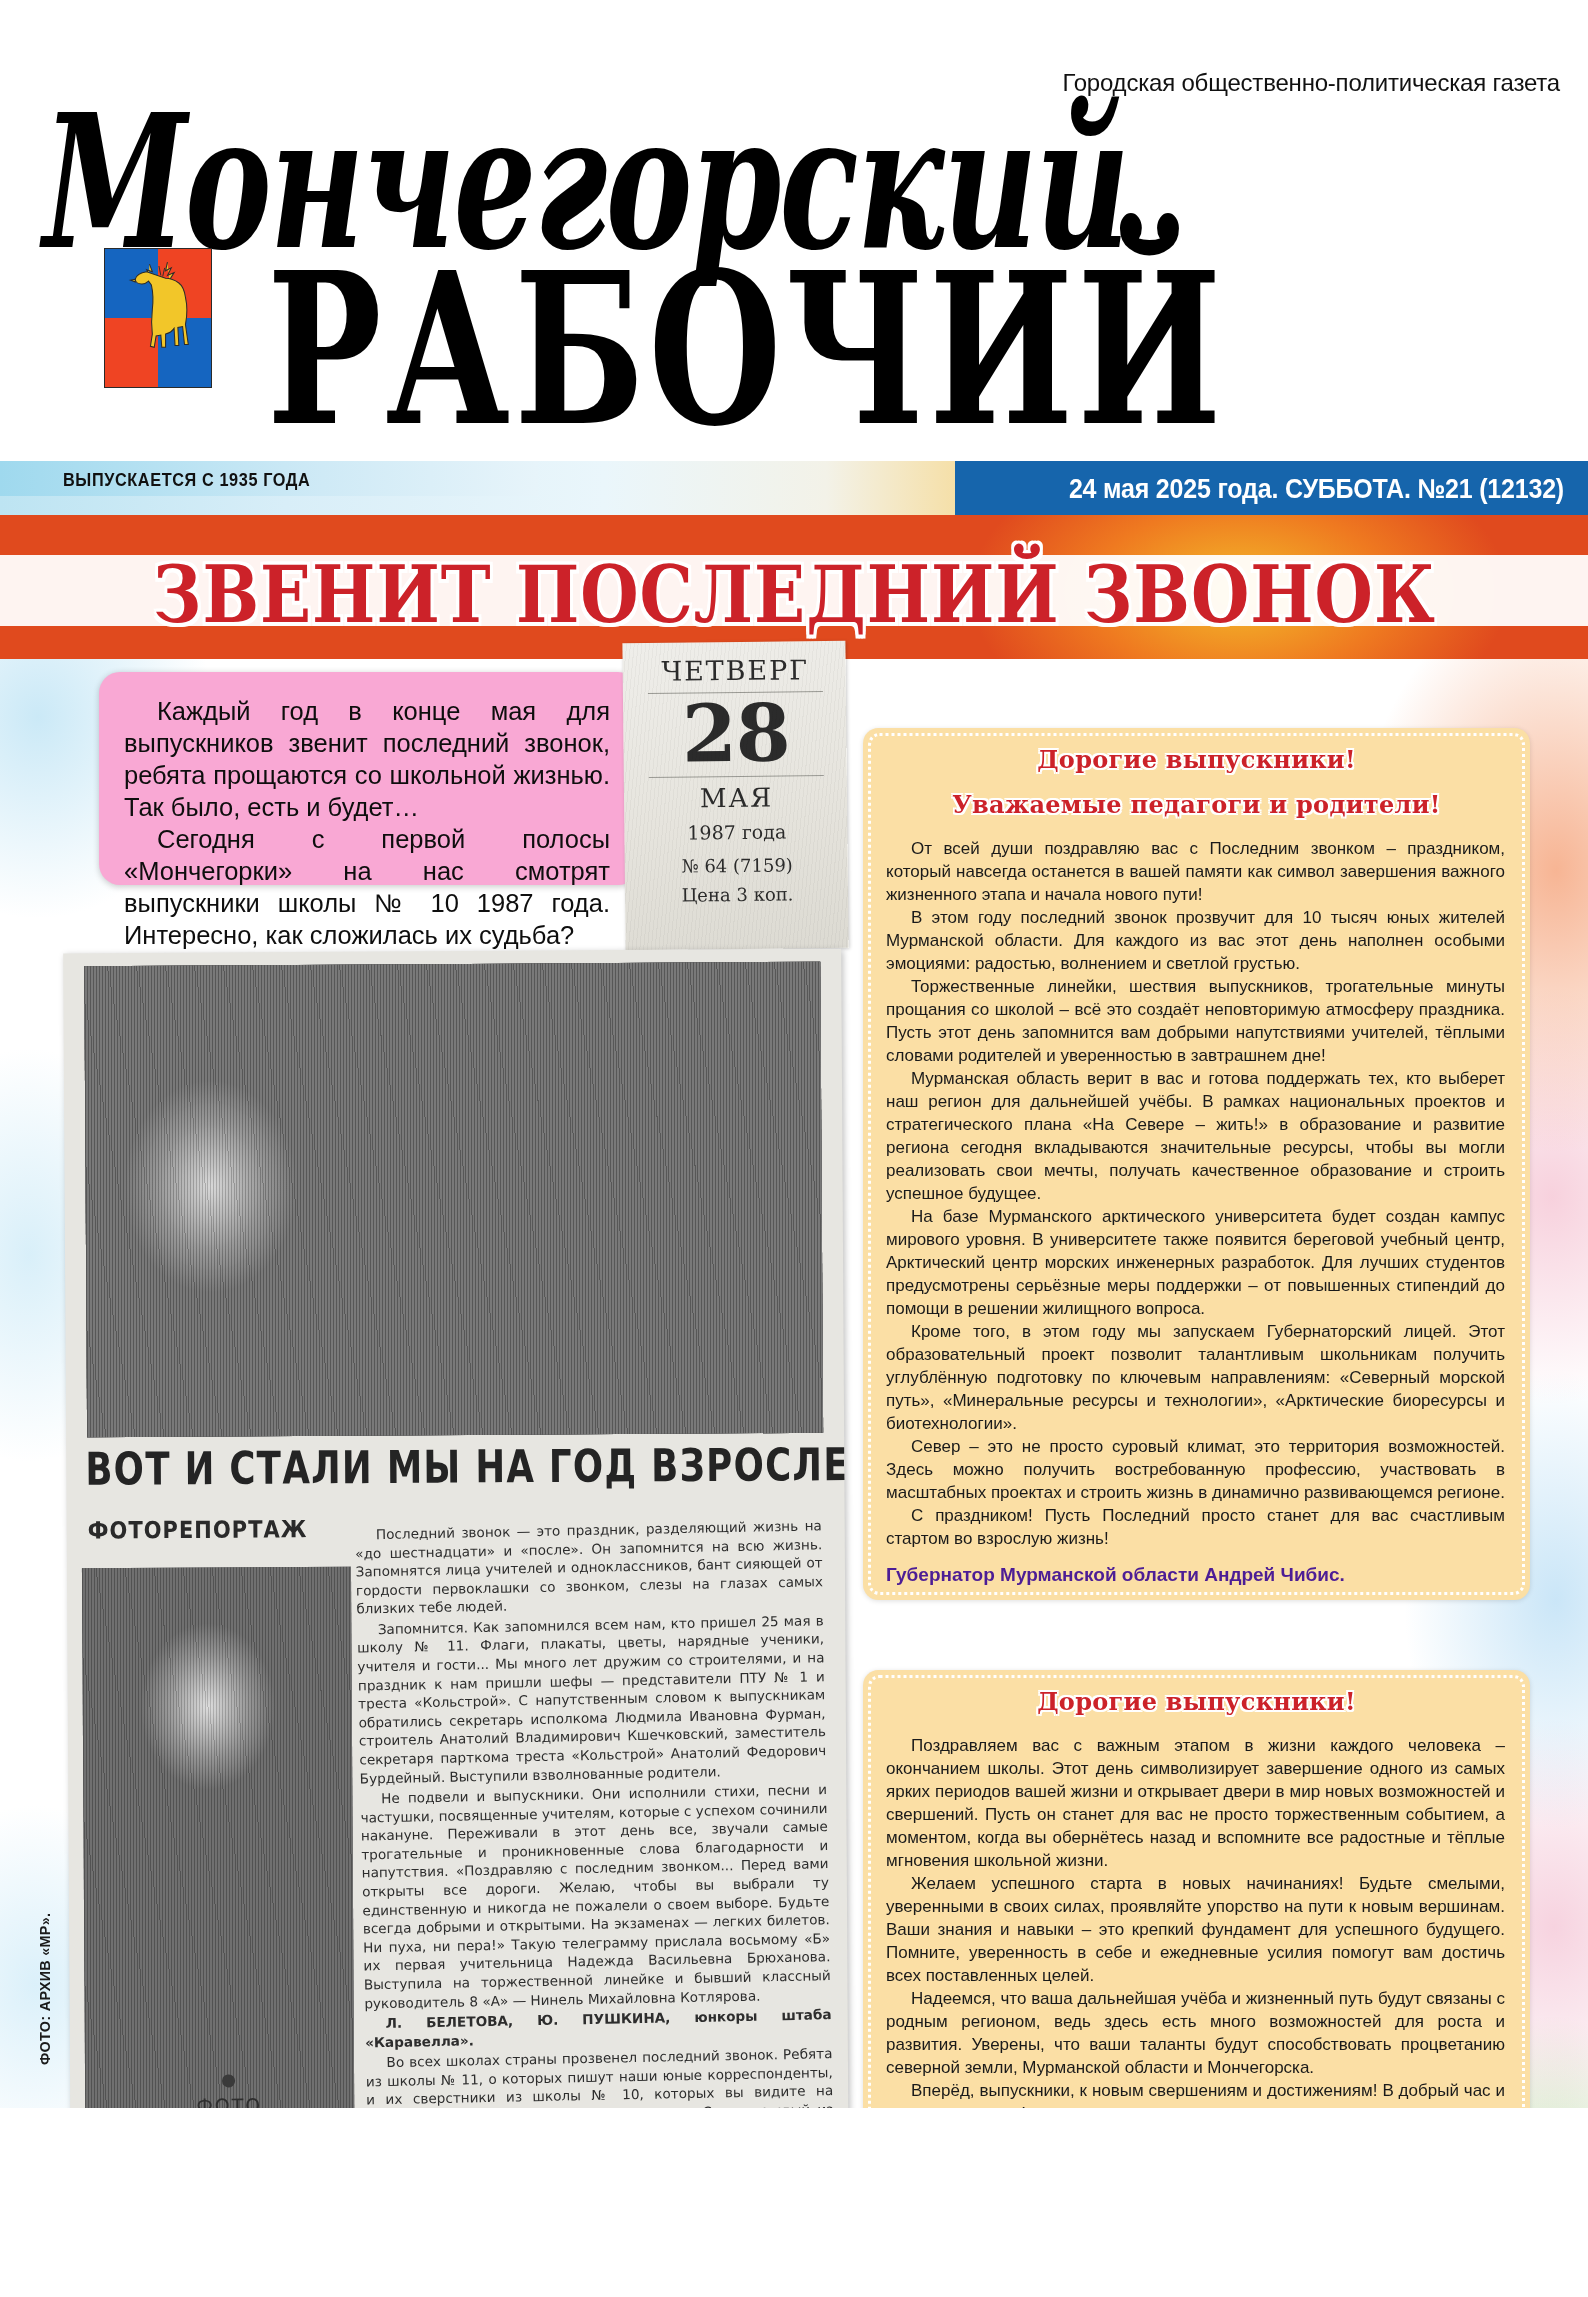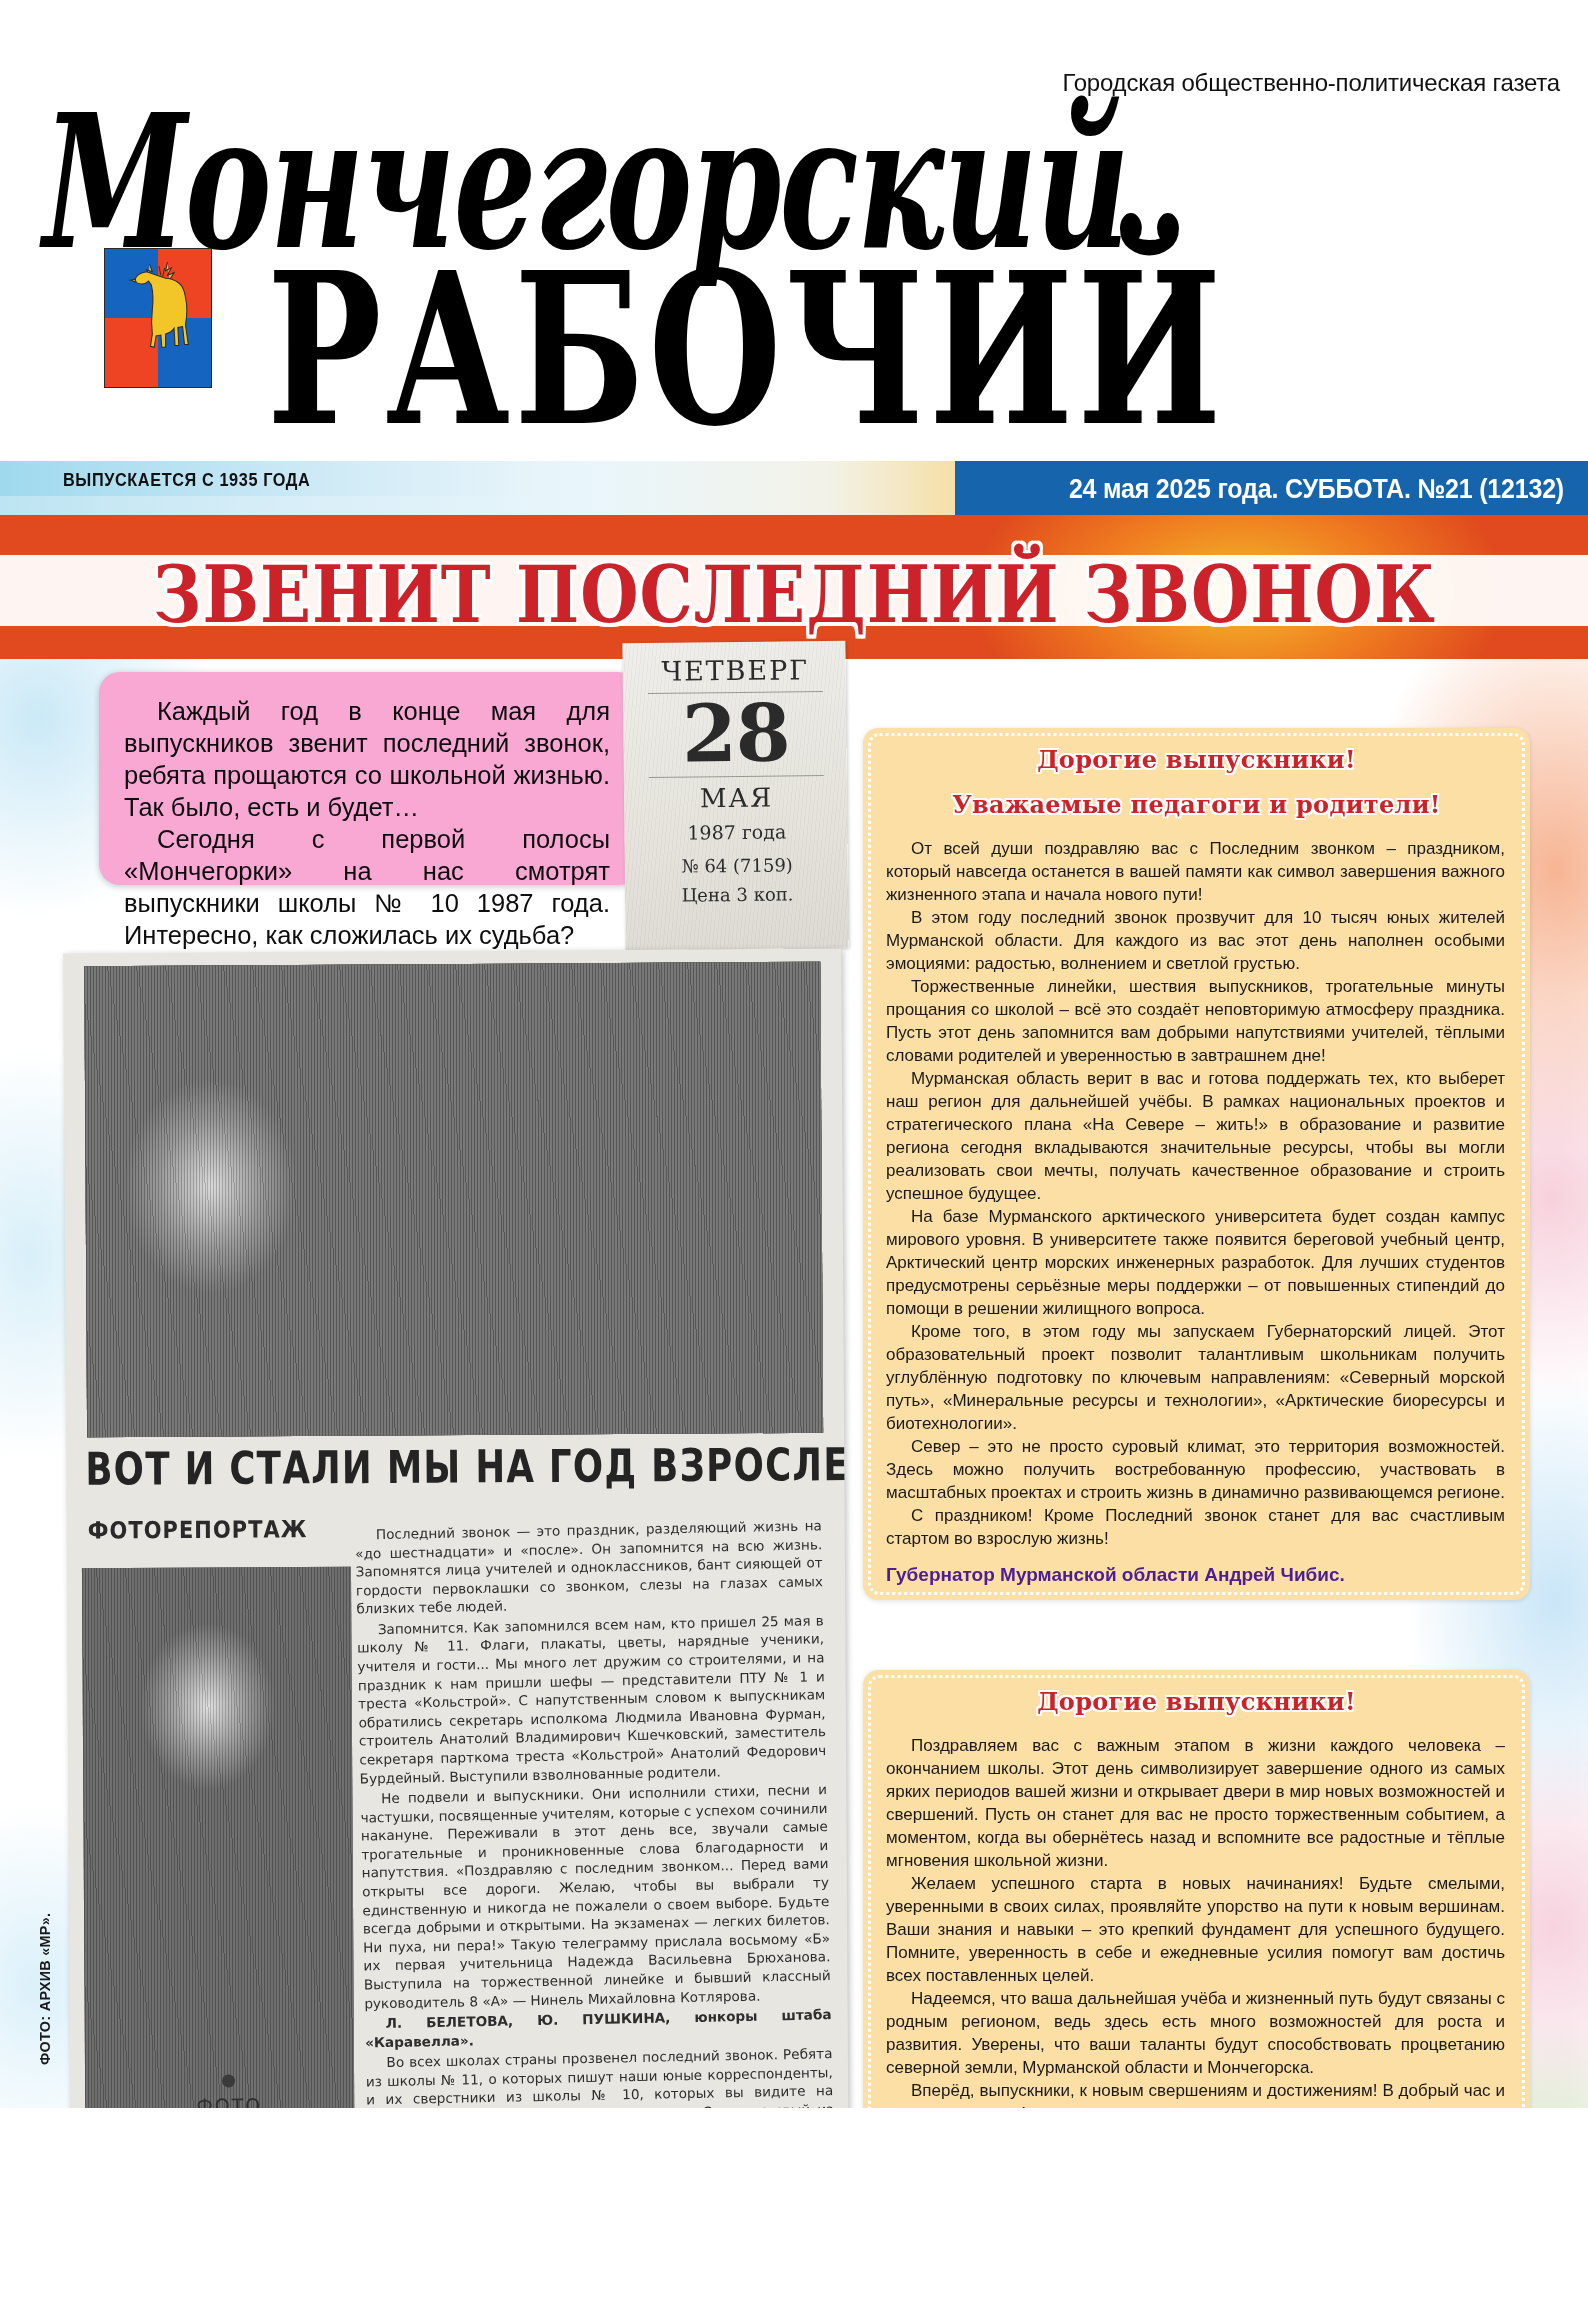--- a/index.html
+++ b/index.html
@@ -482,21 +482,21 @@
       <span class="l2">Уважаемые педагоги и родители!</span>
     </div>
     <div class="ybox-text">
       <p>От всей души поздравляю вас с Последним звонком – праздником, который навсегда останется в вашей памяти как символ завершения важного жизненного этапа и начала нового пути!</p>
       <p>В этом году последний звонок прозвучит для 10 тысяч юных жителей Мурманской области. Для каждого из вас этот день наполнен особыми эмоциями: радостью, волнением и светлой грустью.</p>
       <p>Торжественные линейки, шествия выпускников, трогательные минуты прощания со школой – всё это создаёт неповторимую атмосферу праздника. Пусть этот день запомнится вам добрыми напутствиями учителей, тёплыми словами родителей и уверенностью в завтрашнем дне!</p>
       <p>Мурманская область верит в вас и готова поддержать тех, кто выберет наш регион для дальнейшей учёбы. В рамках национальных проектов и стратегического плана «На Севере – жить!» в образование и развитие региона сегодня вкладываются значительные ресурсы, чтобы вы могли реализовать свои мечты, получать качественное образование и строить успешное будущее.</p>
       <p>На базе Мурманского арктического университета будет создан кампус мирового уровня. В университете также появится береговой учебный центр, Арктический центр морских инженерных разработок. Для лучших студентов предусмотрены серьёзные меры поддержки – от повышенных стипендий до помощи в решении жилищного вопроса.</p>
       <p>Кроме того, в этом году мы запускаем Губернаторский лицей. Этот образовательный проект позволит талантливым школьникам получить углублённую подготовку по ключевым направлениям: «Северный морской путь», «Минеральные ресурсы и технологии», «Арктические биоресурсы и биотехнологии».</p>
       <p>Север – это не просто суровый климат, это территория возможностей. Здесь можно получить востребованную профессию, участвовать в масштабных проектах и строить жизнь в динамично развивающемся регионе.</p>
-      <p>С праздником! Кроме Последний звонок станет для вас счастливым стартом во взрослую жизнь!</p>
+      <p>С праздником! Пусть Последний просто станет для вас счастливым стартом во взрослую жизнь!</p>
     </div>
     <div class="ybox-sign">Губернатор Мурманской области Андрей Чибис.</div>
   </div>
 
   <div class="ybox ybox-2">
     <div class="ybox-title">
       <span>Дорогие выпускники!</span>
     </div>
     <div class="ybox-text">
       <p>Поздравляем вас с важным этапом в жизни каждого человека – окончанием школы. Этот день символизирует завершение одного из самых ярких периодов вашей жизни и открывает двери в мир новых возможностей и свершений. Пусть он станет для вас не просто торжественным событием, а моментом, когда вы обернётесь назад и вспомните все радостные и тёплые мгновения школьной жизни.</p>

